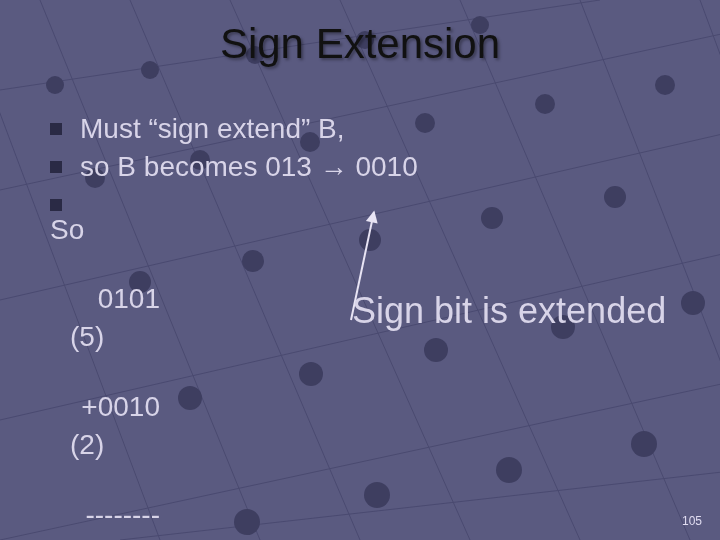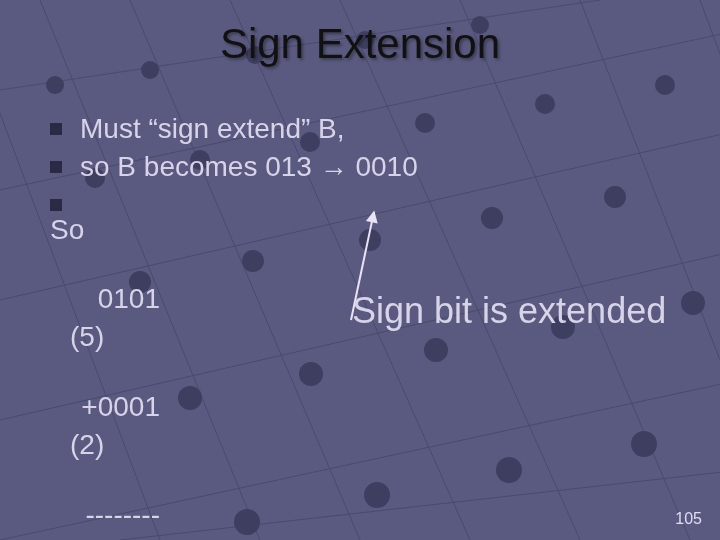--- a/index.html
+++ b/index.html
@@ -101,21 +101,21 @@
     top: -2px;
     left: -5px;
     border-left: 6px solid transparent;
     border-right: 6px solid transparent;
     border-bottom: 12px solid #e8e4f4;
   }
   .page-num {
     position: absolute;
     right: 18px;
     bottom: 12px;
-    font-size: 16px;
+    font-size: 12px;
     color: #e0dcf0;
     z-index: 2;
   }
 </style>
 </head>
 <body>
 
 <div class="slide">
 
   <svg class="bg-deco" viewBox="0 0 720 540" preserveAspectRatio="none">
@@ -179,21 +179,21 @@
       <span class="bullet"></span>
     </div>
 
     <div class="so-row">
       <span class="so-label">So</span>
       <span class="num-col">0101</span>
       <span class="paren-col">(5)</span>
     </div>
     <div class="so-row">
       <span class="so-label"></span>
-      <span class="num-col">+0001</span>
+      <span class="num-col">+0010</span>
       <span class="paren-col">(2)</span>
     </div>
     <div class="so-row">
       <span class="so-label"></span>
       <span class="num-col">--------</span>
       <span class="paren-col"></span>
     </div>
   </div>
 
   <div class="arrow-line"></div>

